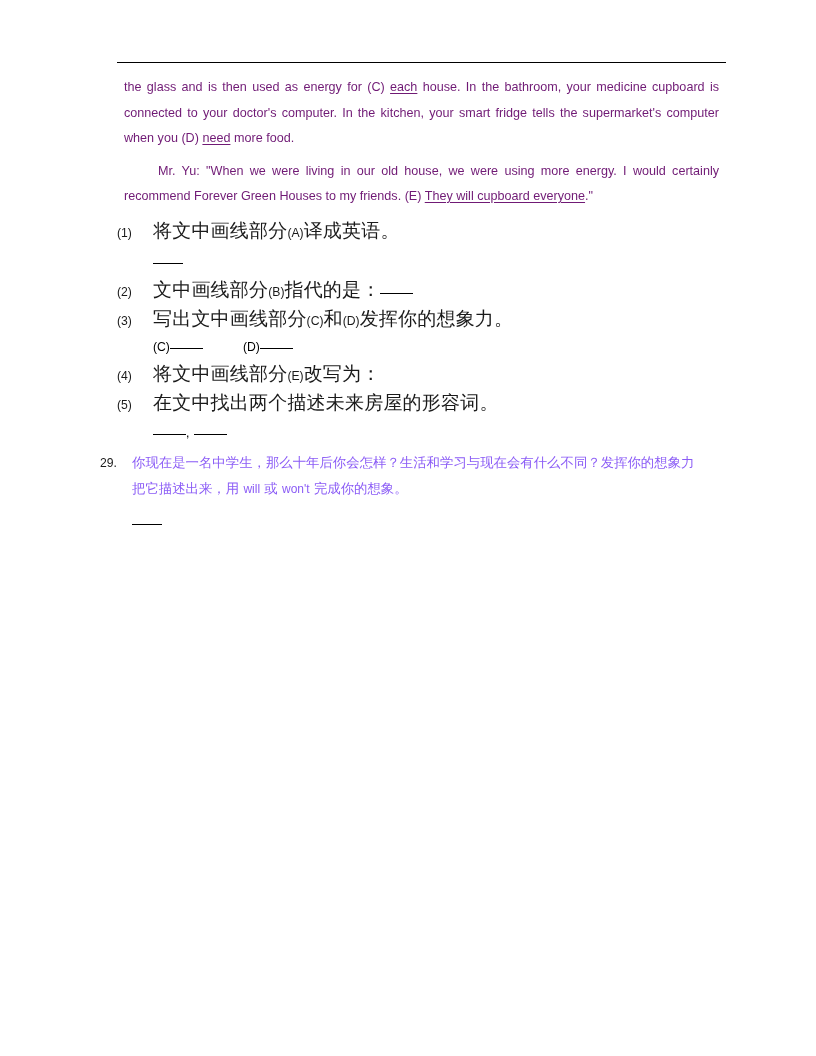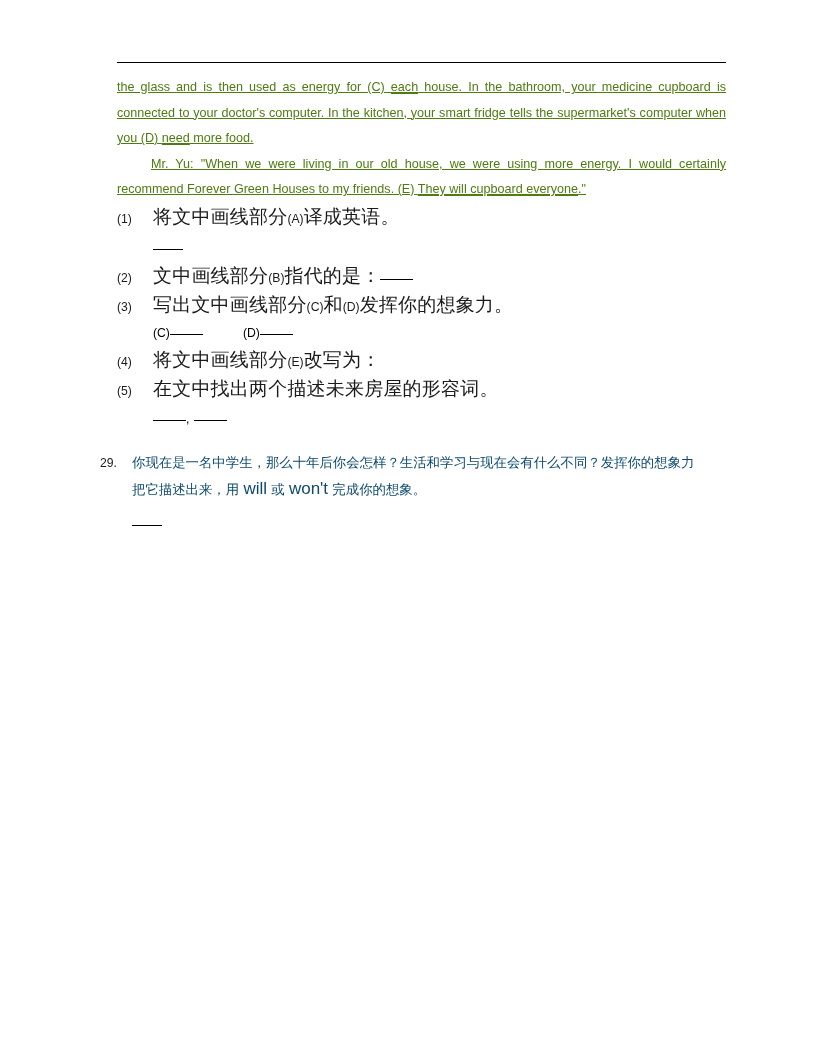--- a/index.html
+++ b/index.html
@@ -32,23 +32,22 @@
     border-top: 1.3px solid #000;
     width: 609px;
     margin: 0 0 12px 0;
     height: 0;
   }
   .para {
     font-size: 12.6px;
     line-height: 25.5px;
     text-align: justify;
     text-justify: inter-word;
-    margin: 0;
-    color: #4d7c0f;
-    text-decoration: underline;
+    margin: 7px;
+    color: #701a75;
   }
   .para.indent {
     text-indent: 34px;
   }
   .u {
     text-decoration: underline;
     text-underline-offset: 2px;
   }
   
   .qlist {
@@ -138,25 +137,25 @@
   .bigq-body {
     flex: 1;
   }
   .bigq-p {
     font-size: 13.4px;
     line-height: 26px;
     margin: 0;
     text-align: justify;
     text-justify: inter-ideograph;
     font-family: "DejaVu Sans", "Liberation Sans", sans-serif;
-    color: #0c4a6e;
+    color: #8b5cf6;
   }
   .bigq-p .lat {
     font-family: "Liberation Sans", "DejaVu Sans", sans-serif;
-    font-size: 17px;
+    font-size: 12px;
   }
   .bigq-blank {
     padding-top: 8px;
     height: 24px;
     line-height: 24px;
   }
 </style>
 </head>
 <body>
 

